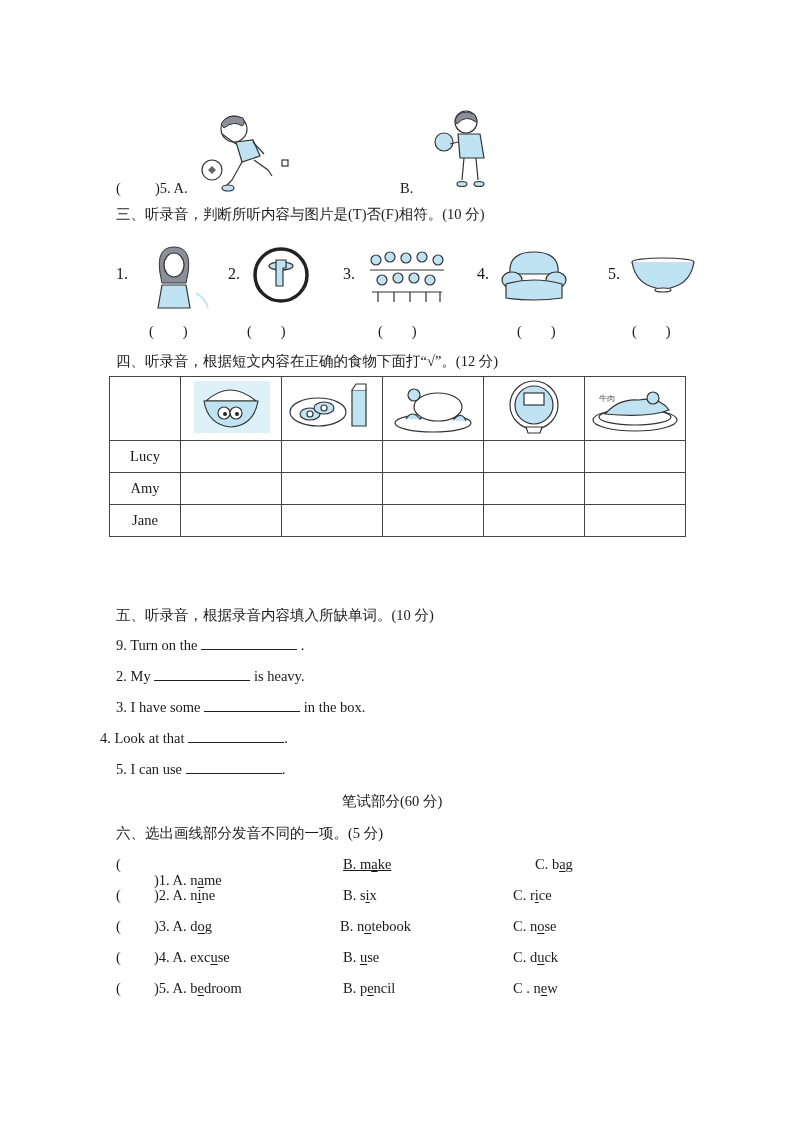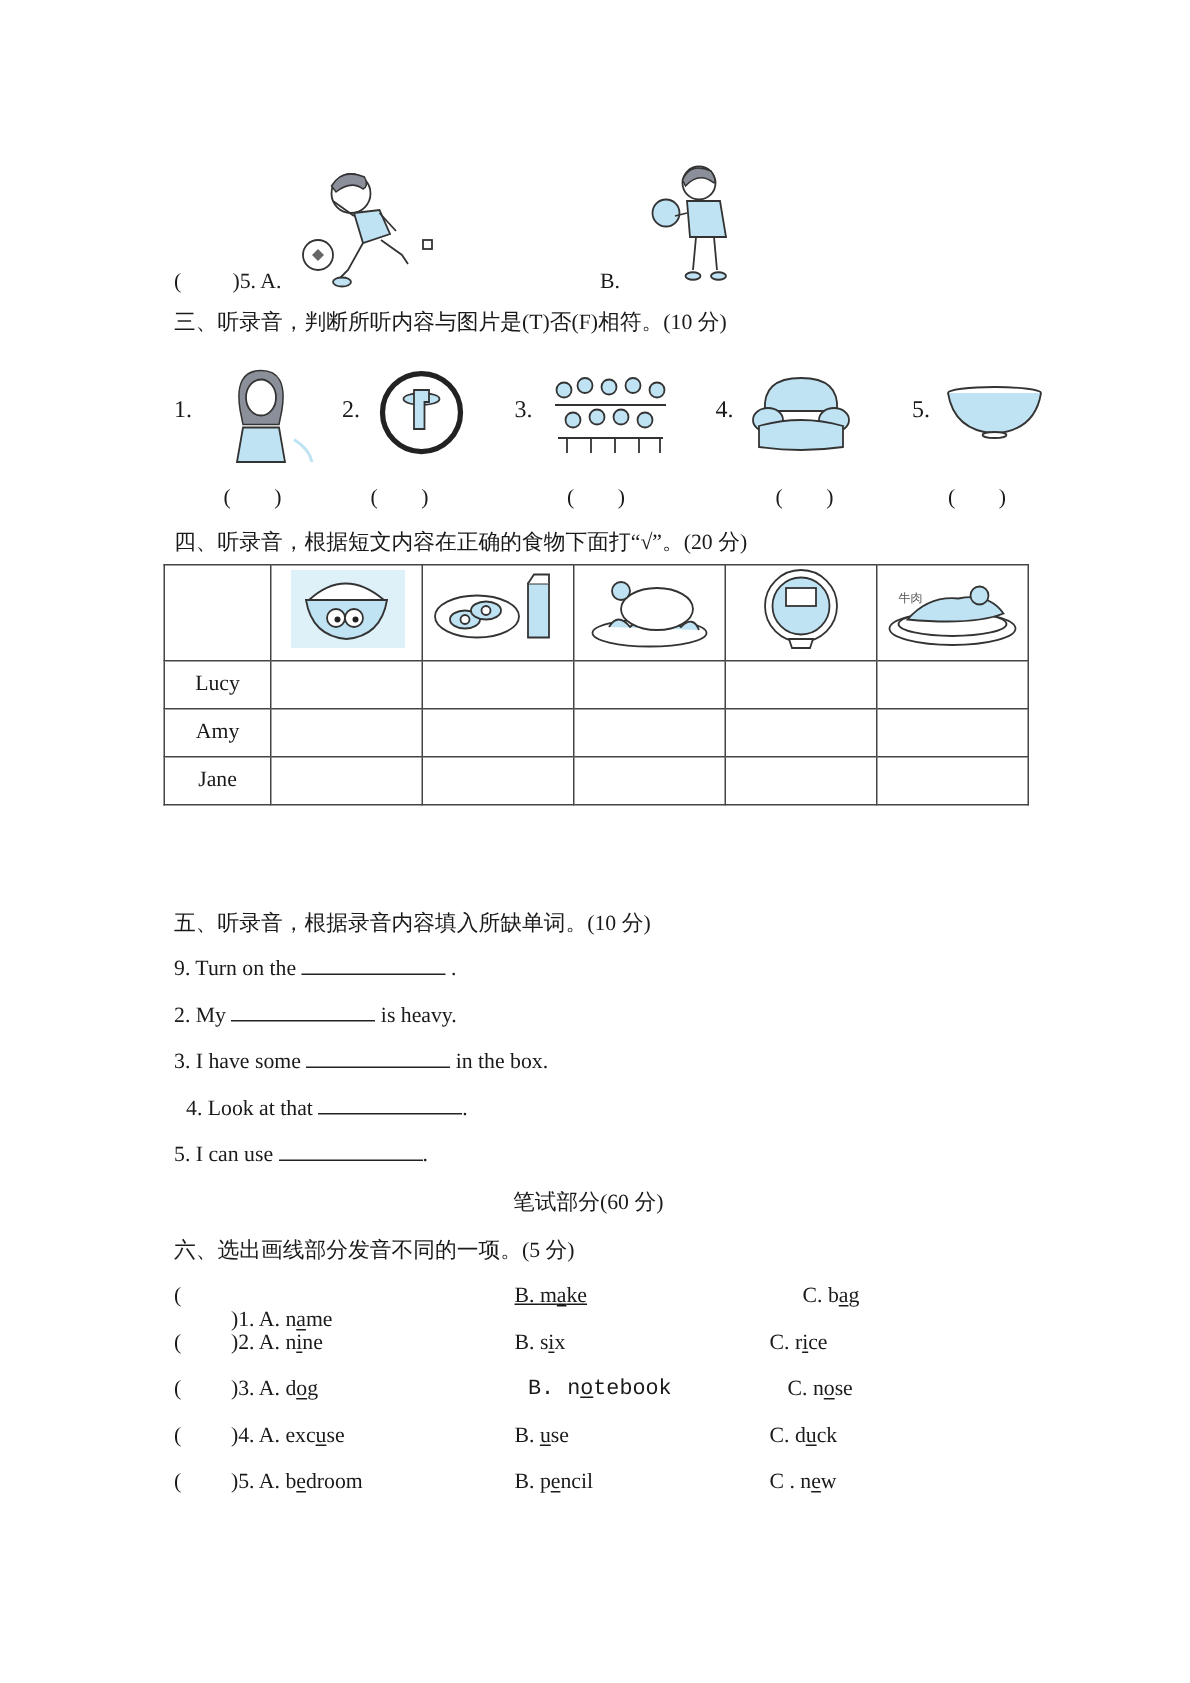--- a/index.html
+++ b/index.html
@@ -103,21 +103,21 @@
     <ellipse cx="33" cy="33" rx="8" ry="2" class="wf"></ellipse>
   </svg>
 
   <span class="abs" style="left:149px;top:322px;">(　　)</span>
   <span class="abs" style="left:247px;top:322px;">(　　)</span>
   <span class="abs" style="left:378px;top:322px;">(　　)</span>
   <span class="abs" style="left:517px;top:322px;">(　　)</span>
   <span class="abs" style="left:632px;top:322px;">(　　)</span>
 </div>
 
-<div class="abs" style="left:116px;top:352px;">四、听录音，根据短文内容在正确的食物下面打“√”。(20 分)</div>
+<div class="abs" style="left:116px;top:352px;">四、听录音，根据短文内容在正确的食物下面打“√”。(12 分)</div>
 
 <table class="food">
   <tbody>
       <tr class="head">
     <td class="name"></td>
     <td class="cell">
       <svg style="position:relative;" width="86" height="56" viewBox="0 0 86 56">
         <rect x="6" y="2" width="76" height="52" fill="#dff1f8"></rect>
         <path d="M18,22 Q42,0 68,22 Z" class="wf"></path>
         <path d="M16,22 L70,22 Q66,46 43,48 Q20,46 16,22 Z" class="lnf"></path>
@@ -195,21 +195,21 @@
 <div>
   <div class="abs" style="left:116px;top:637px;">
     <span>9. Turn on the </span><span class="blank"></span><span> .</span>
   </div>
   <div class="abs" style="left:116px;top:668px;">
     <span>2. My </span><span class="blank"></span><span> is heavy.</span>
   </div>
   <div class="abs" style="left:116px;top:699px;">
     <span>3. I have some </span><span class="blank"></span><span> in the box.</span>
   </div>
-  <div class="abs" style="left:124px;top:730px;">
+  <div class="abs" style="left:100px;top:730px;">
     <span>4. Look at that </span><span class="blank"></span><span>.</span>
   </div>
   <div class="abs" style="left:116px;top:761px;">
     <span>5. I can use </span><span class="blank"></span><span>.</span>
   </div>
 </div>
 
 <div class="abs" style="left:342px;top:792px;">笔试部分(60 分)</div>
 
 <div class="abs" style="left:116px;top:824px;">六、选出画线部分发音不同的一项。(5 分)</div>
@@ -217,22 +217,22 @@
     <div class="abs" style="left: 116px; top: 856px;"><span>(</span></div>
     <div class="abs" style="left: 154px; top: 856px; margin-top: 16px;"><span>)1. A. </span><span><span>n</span><span class="u">a</span><span>me</span></span></div>
     <div class="abs" style="left: 343px; top: 856px; text-decoration: underline;"><span>B. </span><span><span>m</span><span class="u">a</span><span>ke</span></span></div>
     <div class="abs" style="left: 513px; top: 856px; margin-left: 22px;"><span>C. </span><span><span>b</span><span class="u">a</span><span>g</span></span></div>
     <div class="abs" style="left: 116px; top: 887px;"><span>(</span></div>
     <div class="abs" style="left: 154px; top: 887px;"><span>)2. A. </span><span><span>n</span><span class="u">i</span><span>ne</span></span></div>
     <div class="abs" style="left: 343px; top: 887px;"><span>B. </span><span><span>s</span><span class="u">i</span><span>x</span></span></div>
     <div class="abs" style="left: 513px; top: 887px;"><span>C. </span><span><span>r</span><span class="u">i</span><span>ce</span></span></div>
     <div class="abs" style="left: 116px; top: 918px;"><span>(</span></div>
     <div class="abs" style="left: 154px; top: 918px;"><span>)3. A. </span><span><span>d</span><span class="u">o</span><span>g</span></span></div>
-    <div class="abs" style="left: 352px; top: 918px; font-family: Liberation Mono, monospace;"><span>B. </span><span><span>n</span><span class="u">o</span><span>tebook</span></span></div>
-    <div class="abs" style="left: 513px; top: 918px; margin-left: 12px;"><span>C. </span><span><span>n</span><span class="u">o</span><span>se</span></span></div>
+    <div class="abs" style="left: 340px; top: 918px;"><span>B. </span><span><span>n</span><span class="u">o</span><span>tebook</span></span></div>
+    <div class="abs" style="left: 513px; top: 918px;"><span>C. </span><span><span>n</span><span class="u">o</span><span>se</span></span></div>
     <div class="abs" style="left: 116px; top: 949px;"><span>(</span></div>
     <div class="abs" style="left: 154px; top: 949px;"><span>)4. A. </span><span><span>exc</span><span class="u">u</span><span>se</span></span></div>
     <div class="abs" style="left: 343px; top: 949px;"><span>B. </span><span><span></span><span class="u">u</span><span>se</span></span></div>
     <div class="abs" style="left: 513px; top: 949px;"><span>C. </span><span><span>d</span><span class="u">u</span><span>ck</span></span></div>
     <div class="abs" style="left: 116px; top: 980px;"><span>(</span></div>
     <div class="abs" style="left: 154px; top: 980px;"><span>)5. A. </span><span><span>b</span><span class="u">e</span><span>droom</span></span></div>
     <div class="abs" style="left: 343px; top: 980px;"><span>B. </span><span><span>p</span><span class="u">e</span><span>ncil</span></span></div>
     <div class="abs" style="left: 513px; top: 980px;"><span>C . </span><span><span>n</span><span class="u">e</span><span>w</span></span></div>
   </div>
 

